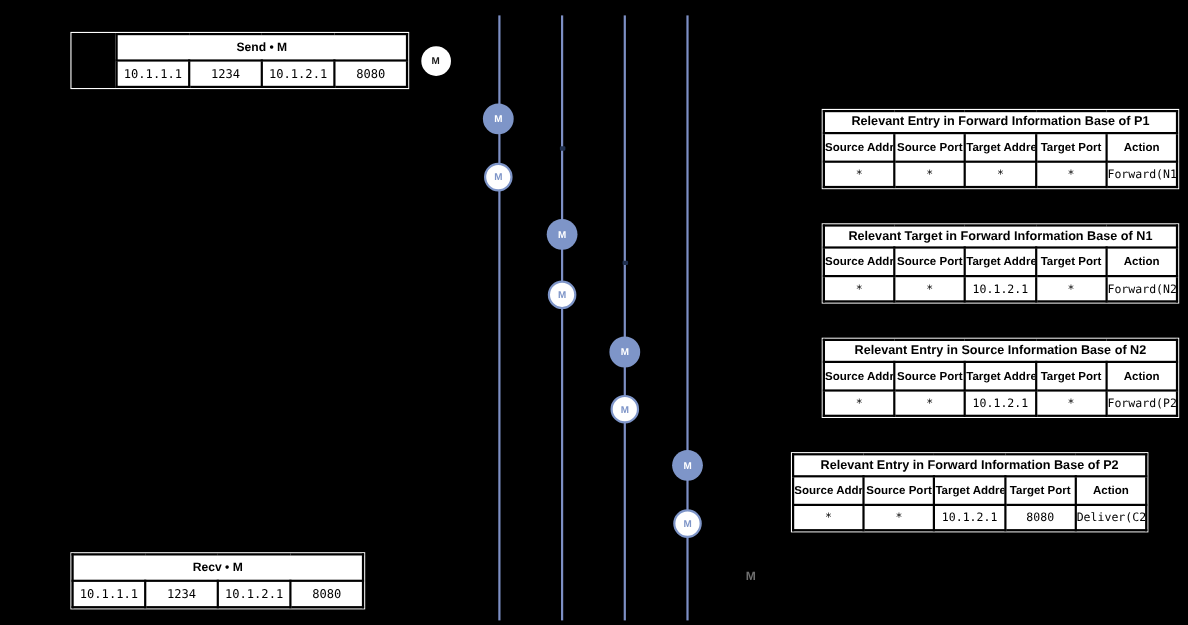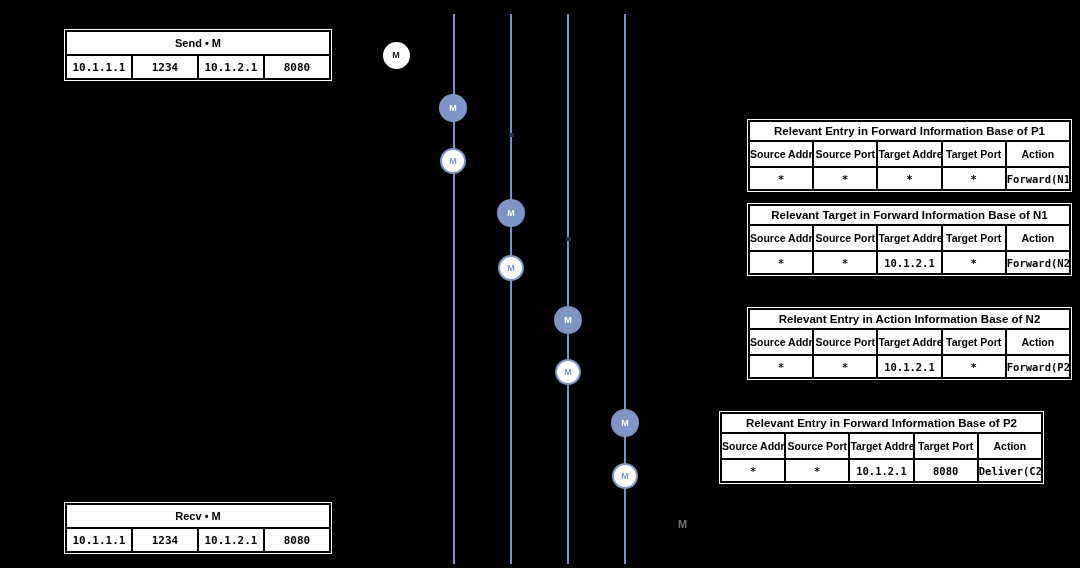--- a/index.html
+++ b/index.html
@@ -9,21 +9,21 @@
   }
   
   .tblwrap{position:absolute;border:1px solid #fff;background:#000;}
   .tbl{border-collapse:collapse;table-layout:fixed;background:#fff;}
   .tbl th,.tbl td{
     border:2px solid #000;background:#fff;color:#000;
     text-align:center;vertical-align:middle;padding:0;overflow:hidden;white-space:nowrap;
   }
   .tbl .title{font-weight:bold;font-size:11px;height:22px;}
   .tbl .hdr{font-weight:bold;font-size:10.5px;height:24px;}
-  .tbl .mono{font-family:"DejaVu Sans Mono",monospace;font-weight:bold;font-size:10.5px;height:22px;}
+  .tbl .mono{font-family:"DejaVu Sans Mono",monospace;font-weight:normal;font-size:10.5px;height:22px;}
   .endpoint-tbl{width:266px;}
   .endpoint-tbl .title{height:22px;}
   .endpoint-tbl .mono{height:22px;font-size:11px;}
   .fib-tbl{width:323px;}
   .fib-tbl .title{height:18px;font-size:11.5px;}
   .fib-tbl .hdr{font-size:10.5px;}
   .fib-tbl .mono{height:21px;}
   
   .lifeline{position:absolute;width:2px;}
   .marker{
@@ -55,21 +55,21 @@
       <div class="marker blue" style="left: 439px; top: 94px; background: rgb(126, 149, 200); color: rgb(255, 255, 255);">M</div>
       <div class="marker white-blue" style="left: 440px; top: 148px; border-color: rgb(126, 149, 200); color: rgb(126, 149, 200);">M</div>
       <div class="marker blue" style="left: 497px; top: 199px; background: rgb(126, 149, 200); color: rgb(255, 255, 255);">M</div>
       <div class="marker white-blue" style="left: 498px; top: 255px; border-color: rgb(126, 149, 200); color: rgb(126, 149, 200);">M</div>
       <div class="marker blue" style="left: 554px; top: 306px; background: rgb(126, 149, 200); color: rgb(255, 255, 255);">M</div>
       <div class="marker white-blue" style="left: 555px; top: 359px; border-color: rgb(126, 149, 200); color: rgb(126, 149, 200);">M</div>
       <div class="marker blue" style="left: 611px; top: 409px; background: rgb(126, 149, 200); color: rgb(255, 255, 255);">M</div>
       <div class="marker white-blue" style="left: 612px; top: 463px; border-color: rgb(126, 149, 200); color: rgb(126, 149, 200);">M</div>
     </div>
 
-  <div class="tblwrap" style="left:64px;top:29px;">
+  <div class="tblwrap" style="left:64px;top:29px;padding-left:40px;">
     <table class="tbl endpoint-tbl">
       <tbody>
           <tr>
             <td class="title" colspan="4">Send • M</td>
           </tr>
       <tr>
         <td class="mono">10.1.1.1</td>
         <td class="mono">1234</td>
         <td class="mono">10.1.2.1</td>
         <td class="mono">8080</td>
@@ -87,21 +87,21 @@
       <tr>
         <td class="mono">10.1.1.1</td>
         <td class="mono">1234</td>
         <td class="mono">10.1.2.1</td>
         <td class="mono">8080</td>
       </tr>
     </tbody>
       </table>
   </div>
 
-  <div class="tblwrap" style="left:747px;top:99px;margin-top:20px;">
+  <div class="tblwrap" style="left:747px;top:99px;">
     <table class="tbl fib-tbl">
       <tbody>
           <tr>
             <td class="title" colspan="5">Relevant Entry in Forward Information Base of P1</td>
           </tr>
       <tr>
         <th class="hdr">Source Address</th>
         <th class="hdr">Source Port</th>
         <th class="hdr">Target Address</th>
         <th class="hdr">Target Port</th>
@@ -139,21 +139,21 @@
         <td class="mono">Forward(N2)</td>
       </tr>
     </tbody>
       </table>
   </div>
 
   <div class="tblwrap" style="left:747px;top:307px;">
     <table class="tbl fib-tbl">
       <tbody>
           <tr>
-            <td class="title" colspan="5">Relevant Entry in Action Information Base of N2</td>
+            <td class="title" colspan="5">Relevant Entry in Source Information Base of N2</td>
           </tr>
       <tr>
         <th class="hdr">Source Address</th>
         <th class="hdr">Source Port</th>
         <th class="hdr">Target Address</th>
         <th class="hdr">Target Port</th>
         <th class="hdr">Action</th>
       </tr>
       <tr>
         <td class="mono">*</td>

